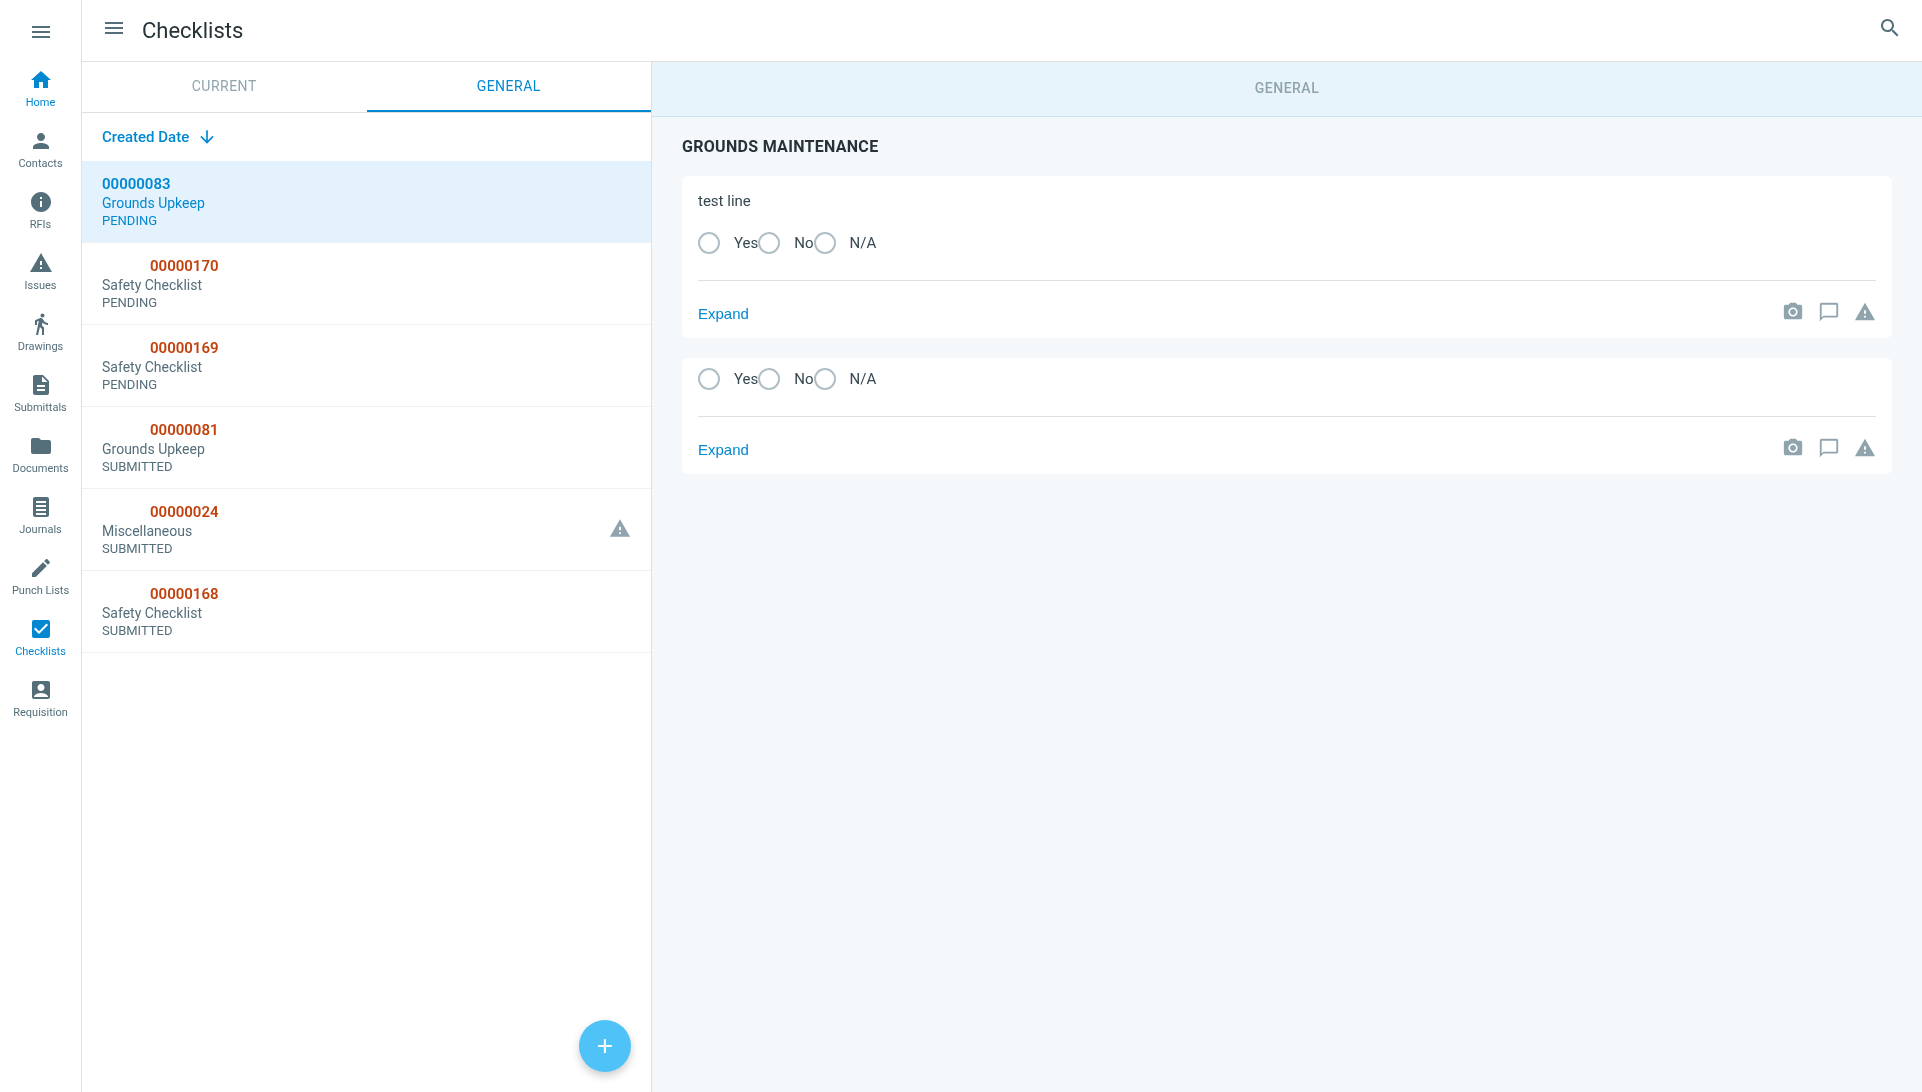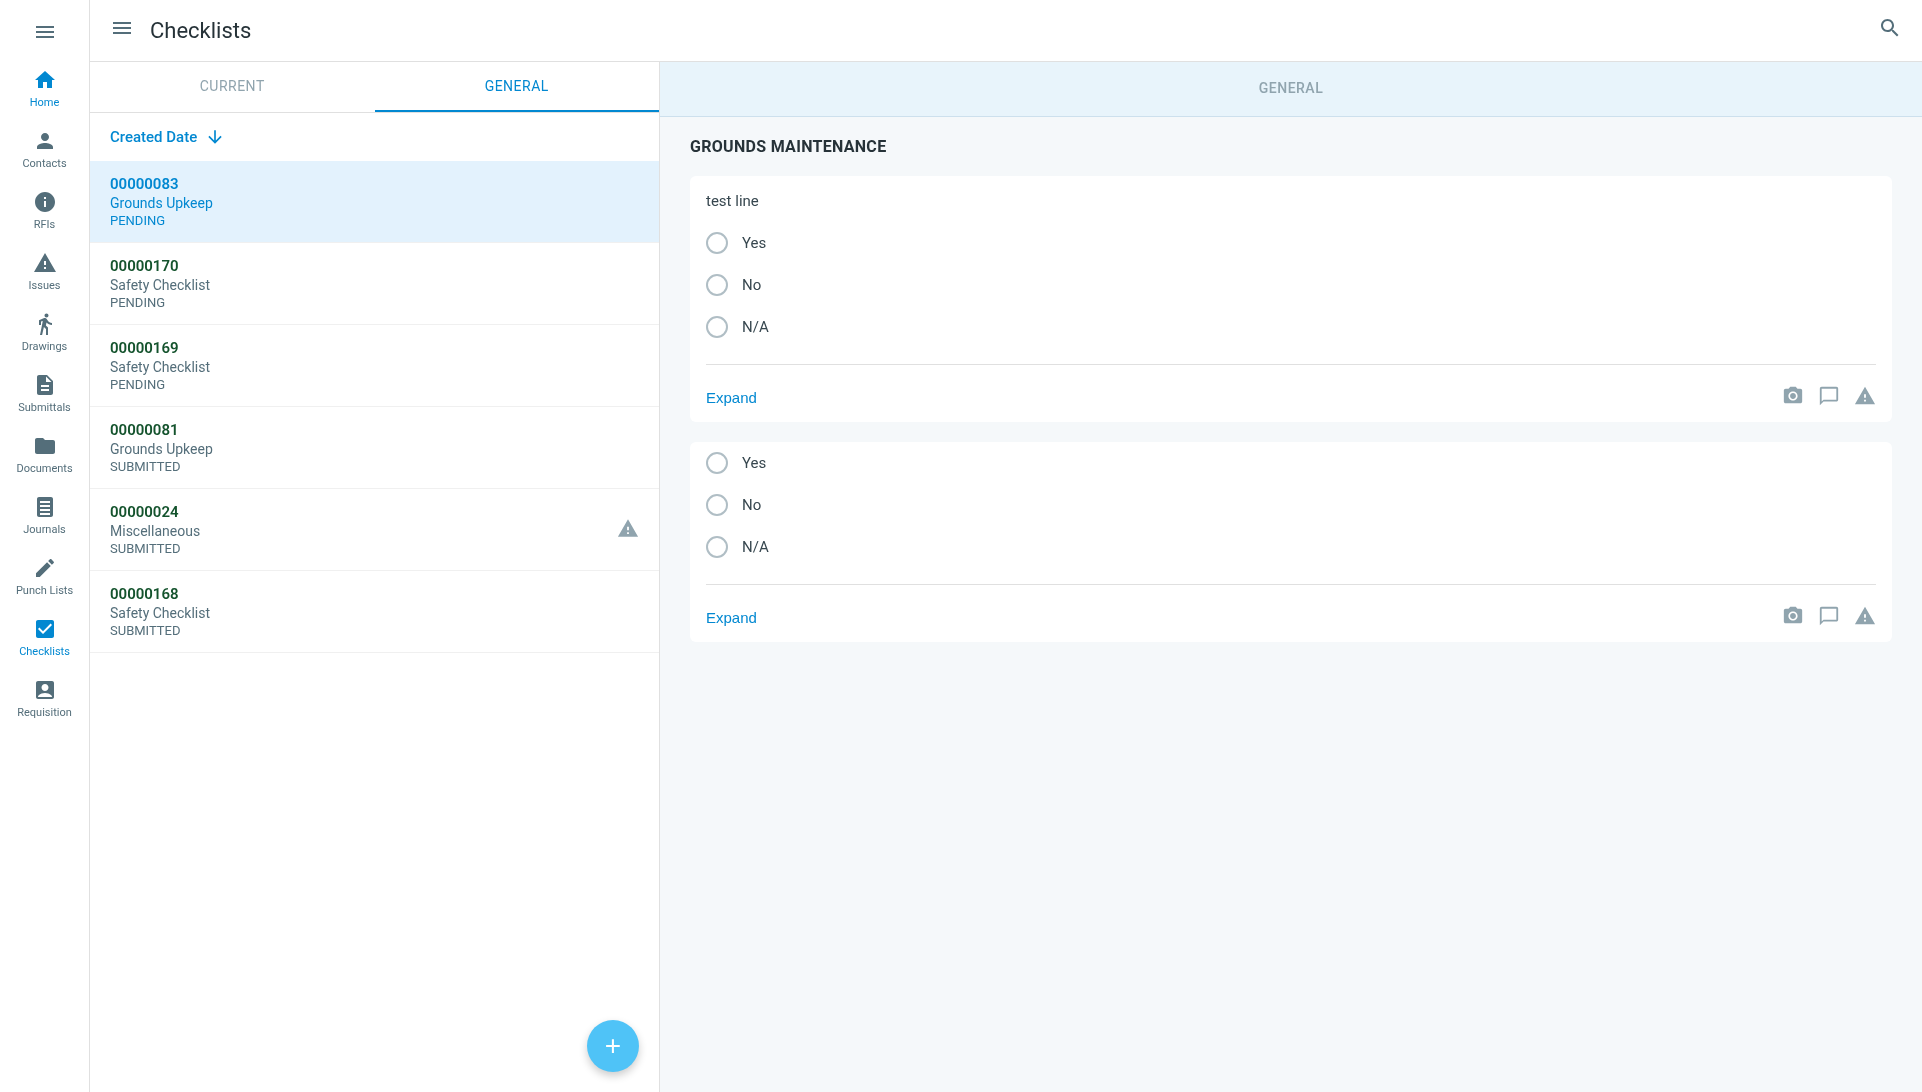--- a/index.html
+++ b/index.html
@@ -1,20 +1,20 @@
 <!DOCTYPE html>
 <html><head>
   <meta charset="utf-8">
   <style>
     * { box-sizing: border-box; margin: 0; padding: 0; }
     body { font-family: 'Roboto', Arial, sans-serif; background: #f0f4f7; display: flex; height: 100vh; overflow: hidden; font-size: 14px; }
 
     
     .sidebar {
-      width: 90px;
+      width: 82px;
       background: #fff;
       display: flex;
       flex-direction: column;
       align-items: center;
       padding-top: 10px;
       border-right: 1px solid #e0e0e0;
       flex-shrink: 0;
     }
     .sidebar-item {
       display: flex;
@@ -126,21 +126,22 @@
     .checklist-item.selected {
       background: #e3f2fd;
     }
     .checklist-id {
       font-size: 15px;
       font-weight: 600;
       color: #0288d1;
       margin-bottom: 2px;
     }
     .checklist-id.black {
-      color: #14532d;
+      color: #c2410c;
+      margin-left: 48px;
     }
     .checklist-name {
       font-size: 14px;
       color: #0288d1;
       margin-bottom: 2px;
     }
     .checklist-name.black {
       color: #546e7a;
     }
     .checklist-status {
@@ -222,21 +223,20 @@
       margin-bottom: 20px;
       letter-spacing: 0.3px;
     }
     .question-text {
       font-size: 15px;
       color: #37474f;
       padding: 16px 0 12px 0;
     }
     .radio-group {
       display: flex;
-      flex-direction: column;
       gap: 0;
       padding-bottom: 8px;
     }
     .radio-option {
       display: flex;
       align-items: center;
       gap: 14px;
       padding: 10px 0;
       cursor: pointer;
     }

